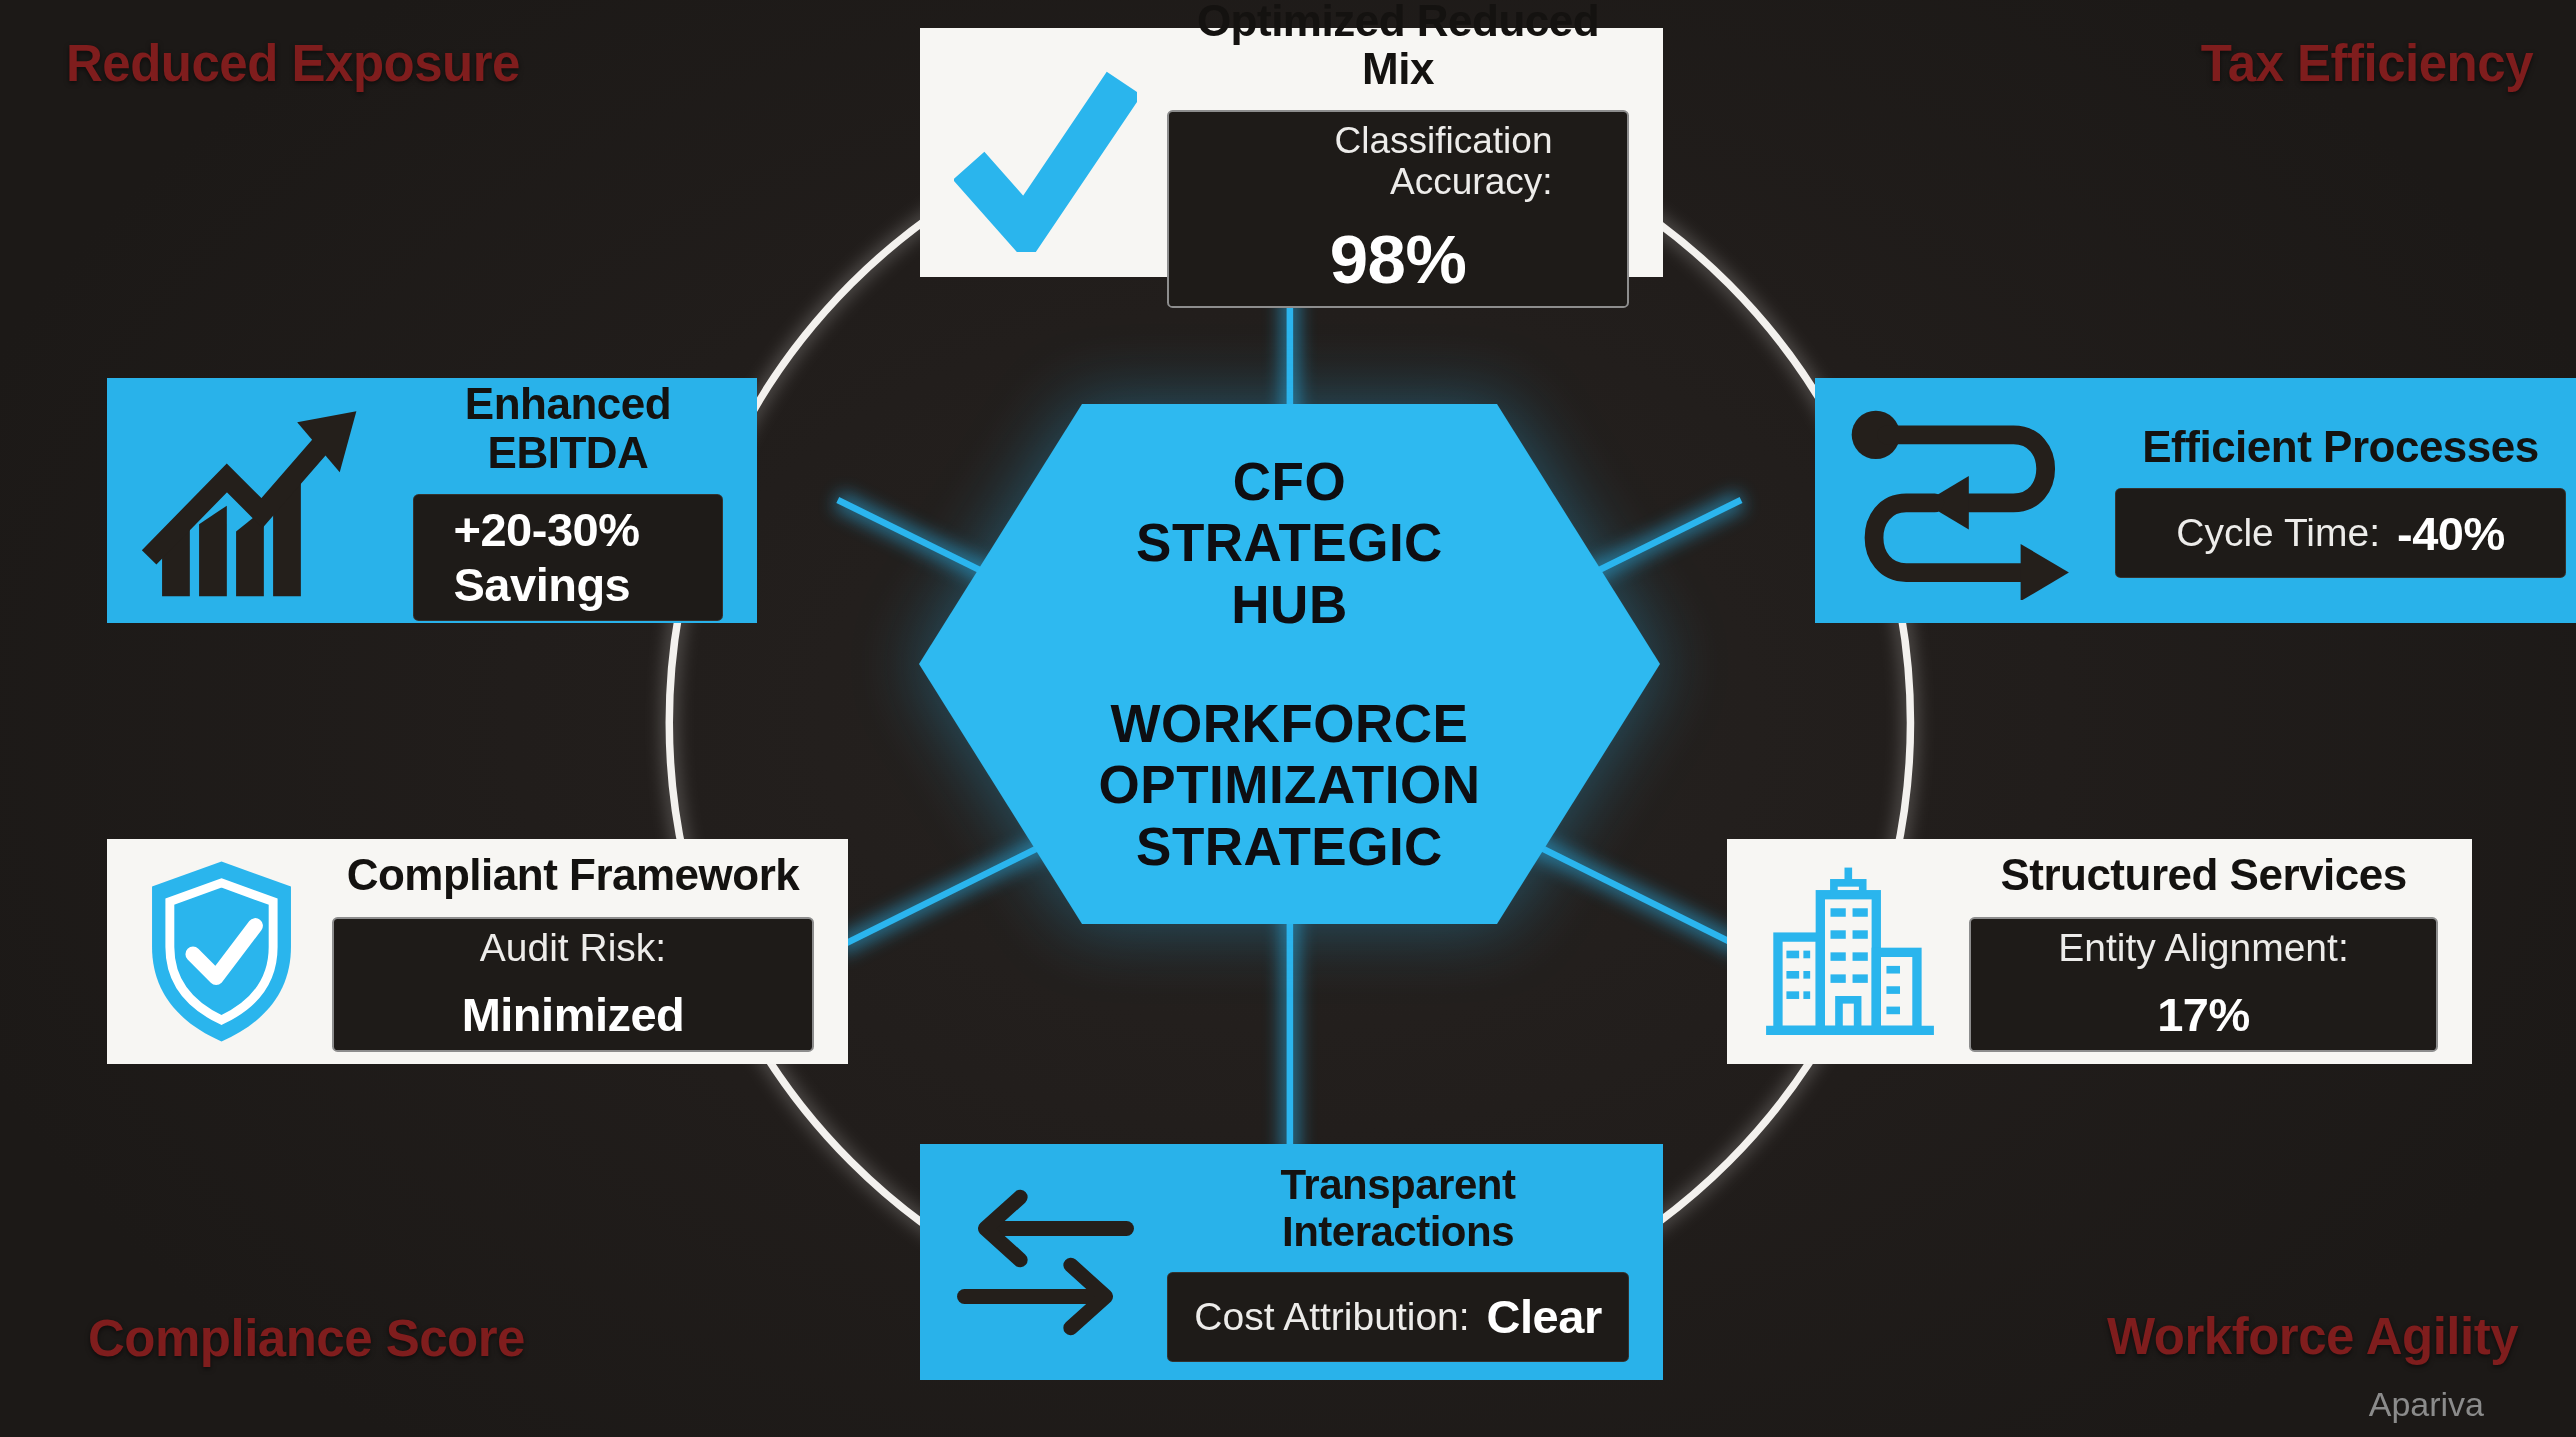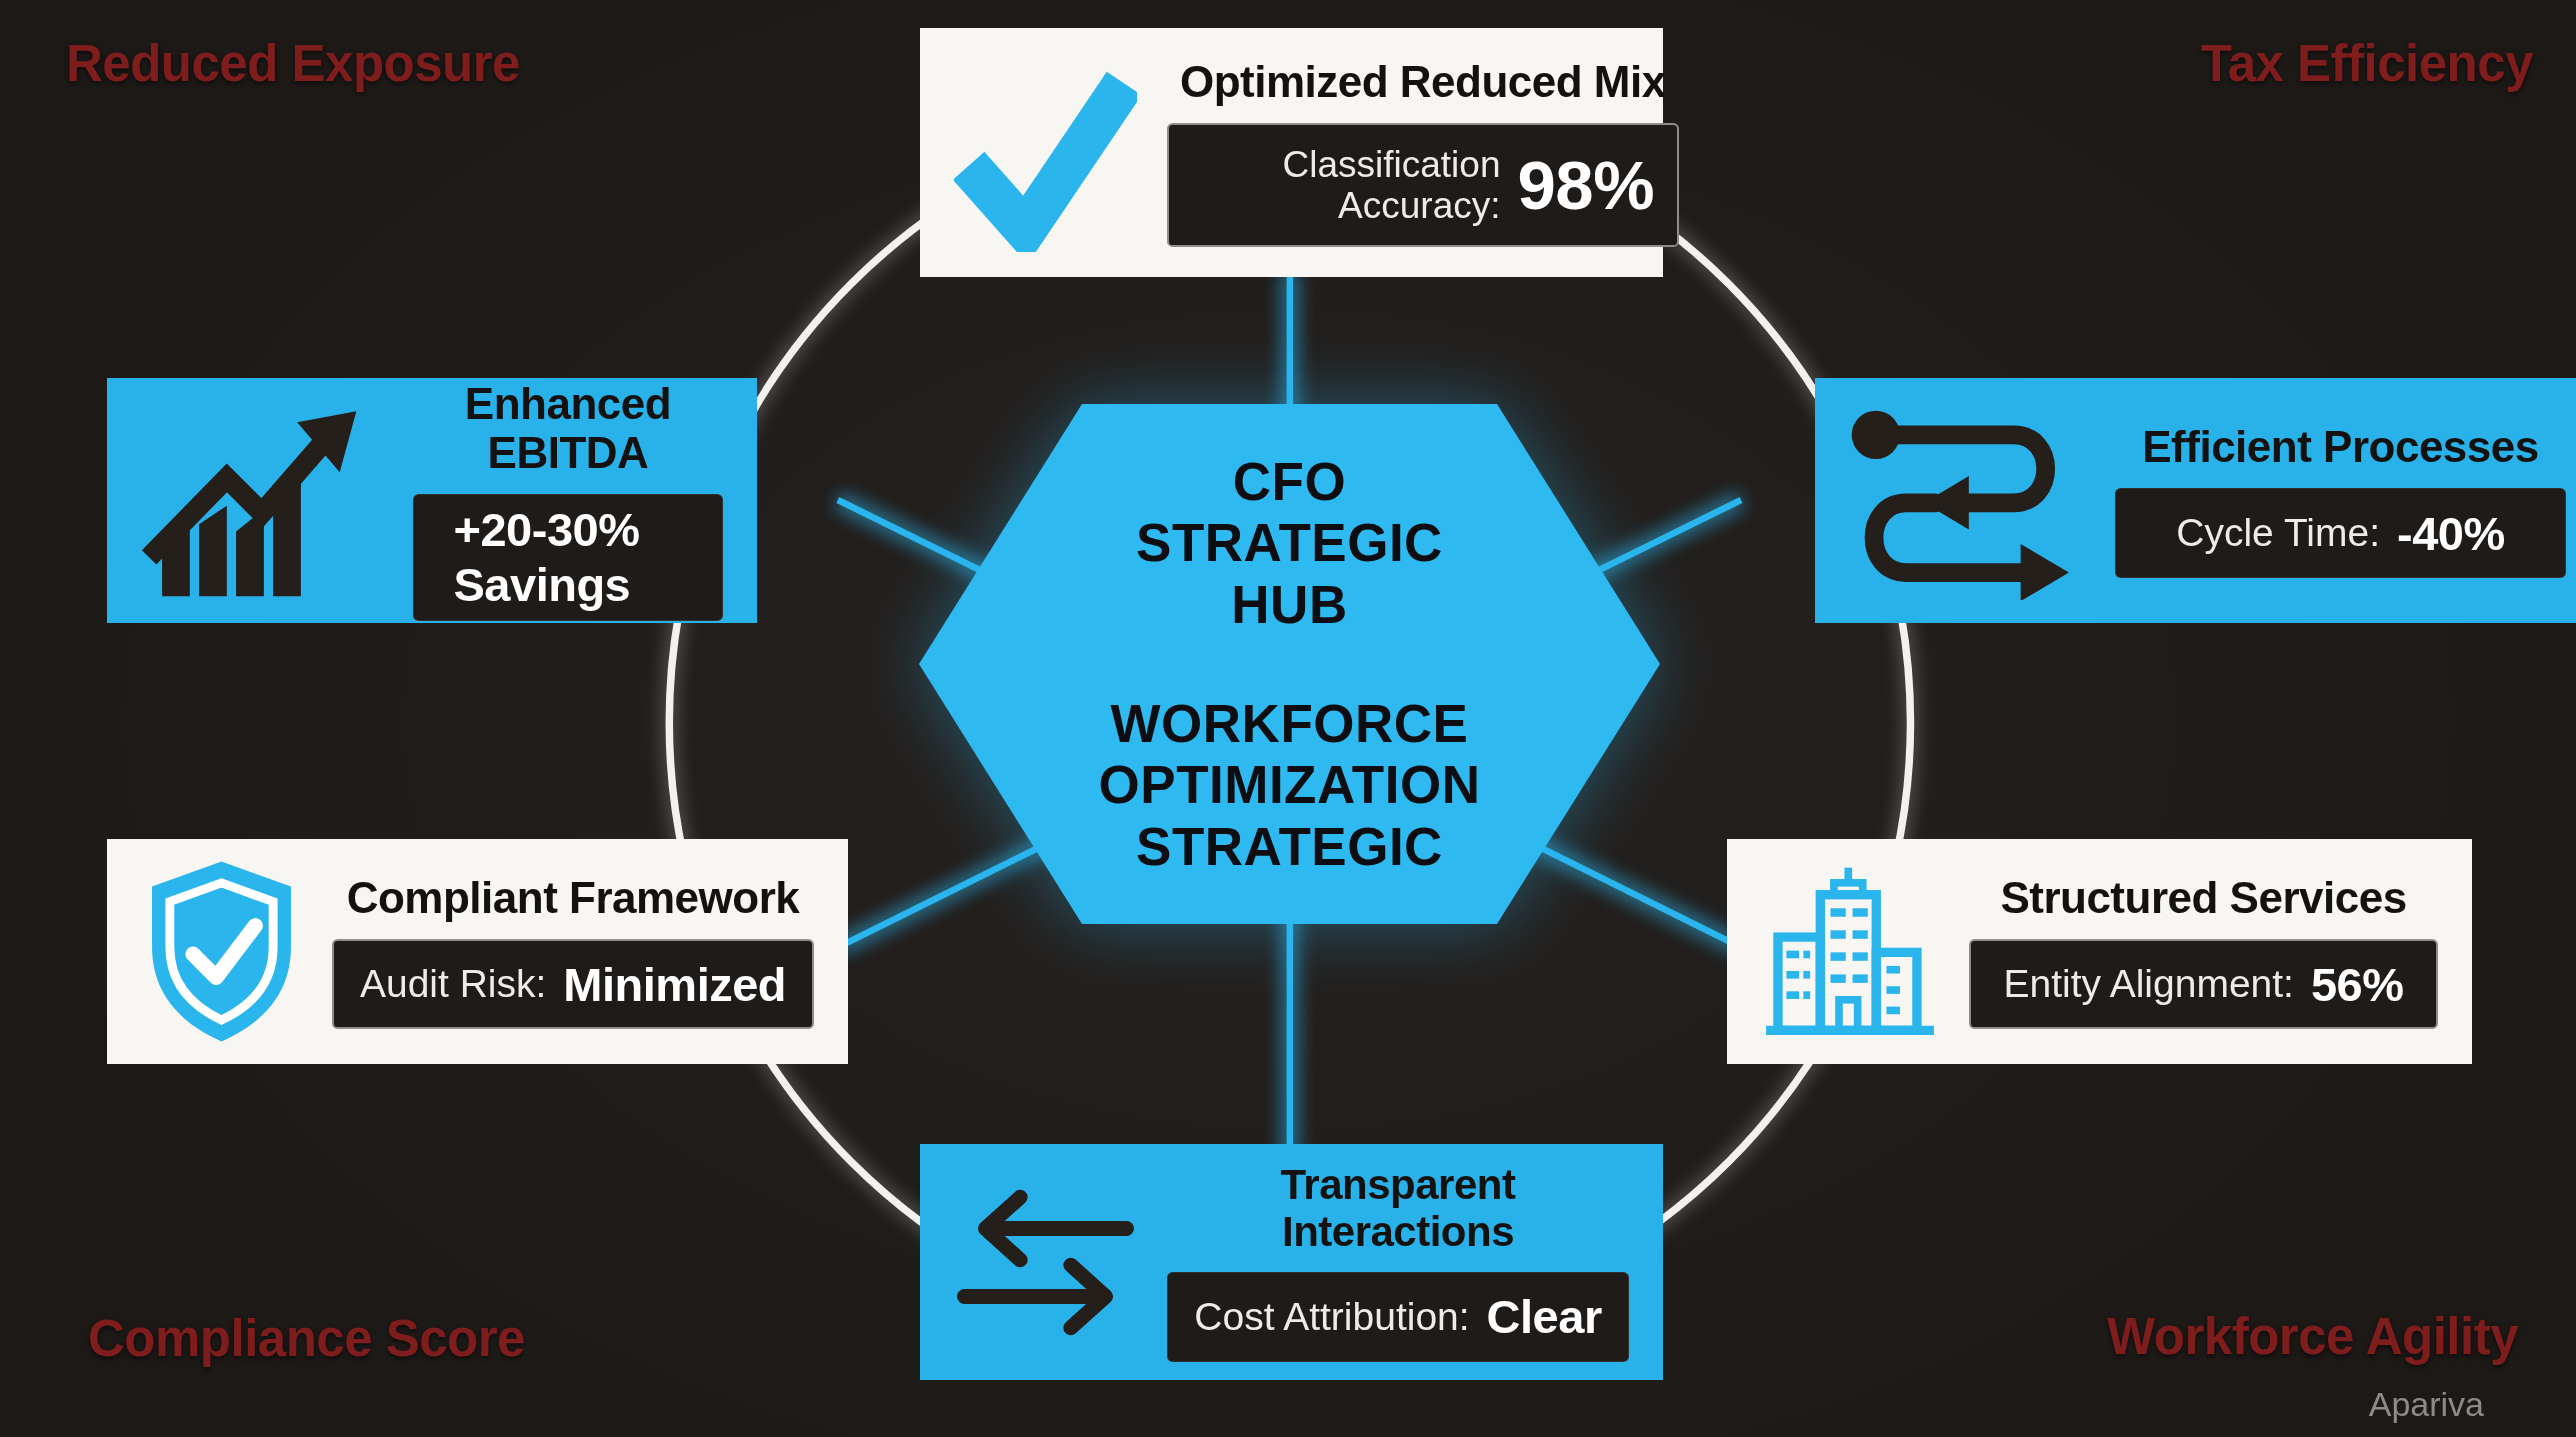--- a/index.html
+++ b/index.html
@@ -22,21 +22,21 @@
   .hex .ln{font-size:53px;font-weight:700;color:#0e0e12;line-height:1.16;letter-spacing:0.5px;}
 
   
   .node{position:absolute;display:flex;align-items:center;gap:30px;padding:0 34px;box-sizing:border-box;}
   .node.cyan{background:#29b2ea;}
   .node.light{background:#f7f6f3;}
   .node-body{flex:1;display:flex;flex-direction:column;align-items:center;}
   .node-title{font-weight:700;color:#141210;font-size:44px;letter-spacing:-0.5px;line-height:1.1;text-align:center;}
   .metric{margin-top:17px;width:100%;box-sizing:border-box;background:#1e1b18;border-radius:5.6px;
     display:flex;align-items:center;justify-content:center;gap:17px;min-height:90px;padding:7.5px 22.5px;}
-  .node.light .metric{border:2.8px solid #8d8d8d;}
+  .node.light .metric{border:2.8px solid #8d8d8d;flex-direction:column;}
   .node.cyan .metric{border:1.9px solid rgba(255,255,255,.10);}
   .metric-label{color:#edecea;font-size:39px;font-weight:400;}
   .metric-value{color:#ffffff;font-size:47px;font-weight:700;letter-spacing:-0.5px;}
 
   
   .node--top .metric{min-height:124px;}
   .node--top .metric-label{width:309px;text-align:right;font-size:37px;line-height:1.12;}
   .node--top .metric-value{font-size:69px;}
   .node--bottom .node-title{font-size:42px;}
 
@@ -188,21 +188,21 @@
           <rect x="50" y="152" width="8" height="9"></rect>
         <rect x="148" y="122" width="16" height="9"></rect>
         <rect x="148" y="146" width="16" height="9"></rect>
         <rect x="148" y="170" width="16" height="9"></rect>
       </g>
     </svg>
     <div class="node-body">
       <div class="node-title">Structured Services</div>
       <div class="metric">
         <span class="metric-label">Entity Alignment:</span>
-        <strong class="metric-value">56%</strong>
+        <strong class="metric-value">17%</strong>
       </div>
     </div>
   </div>
 
   <div class="node cyan node--bottom" style="left:920px;top:1144px;width:743px;height:236px;">
     <svg class="icon" width="183" height="159" viewBox="0 0 210 174">
       <g fill="none" stroke="#241f1b" stroke-width="17" stroke-linecap="round" stroke-linejoin="round">
         <path d="M198 48 H40"></path>
         <path d="M76 12 L36 48 L76 84"></path>
         <path d="M12 126 H170"></path>

